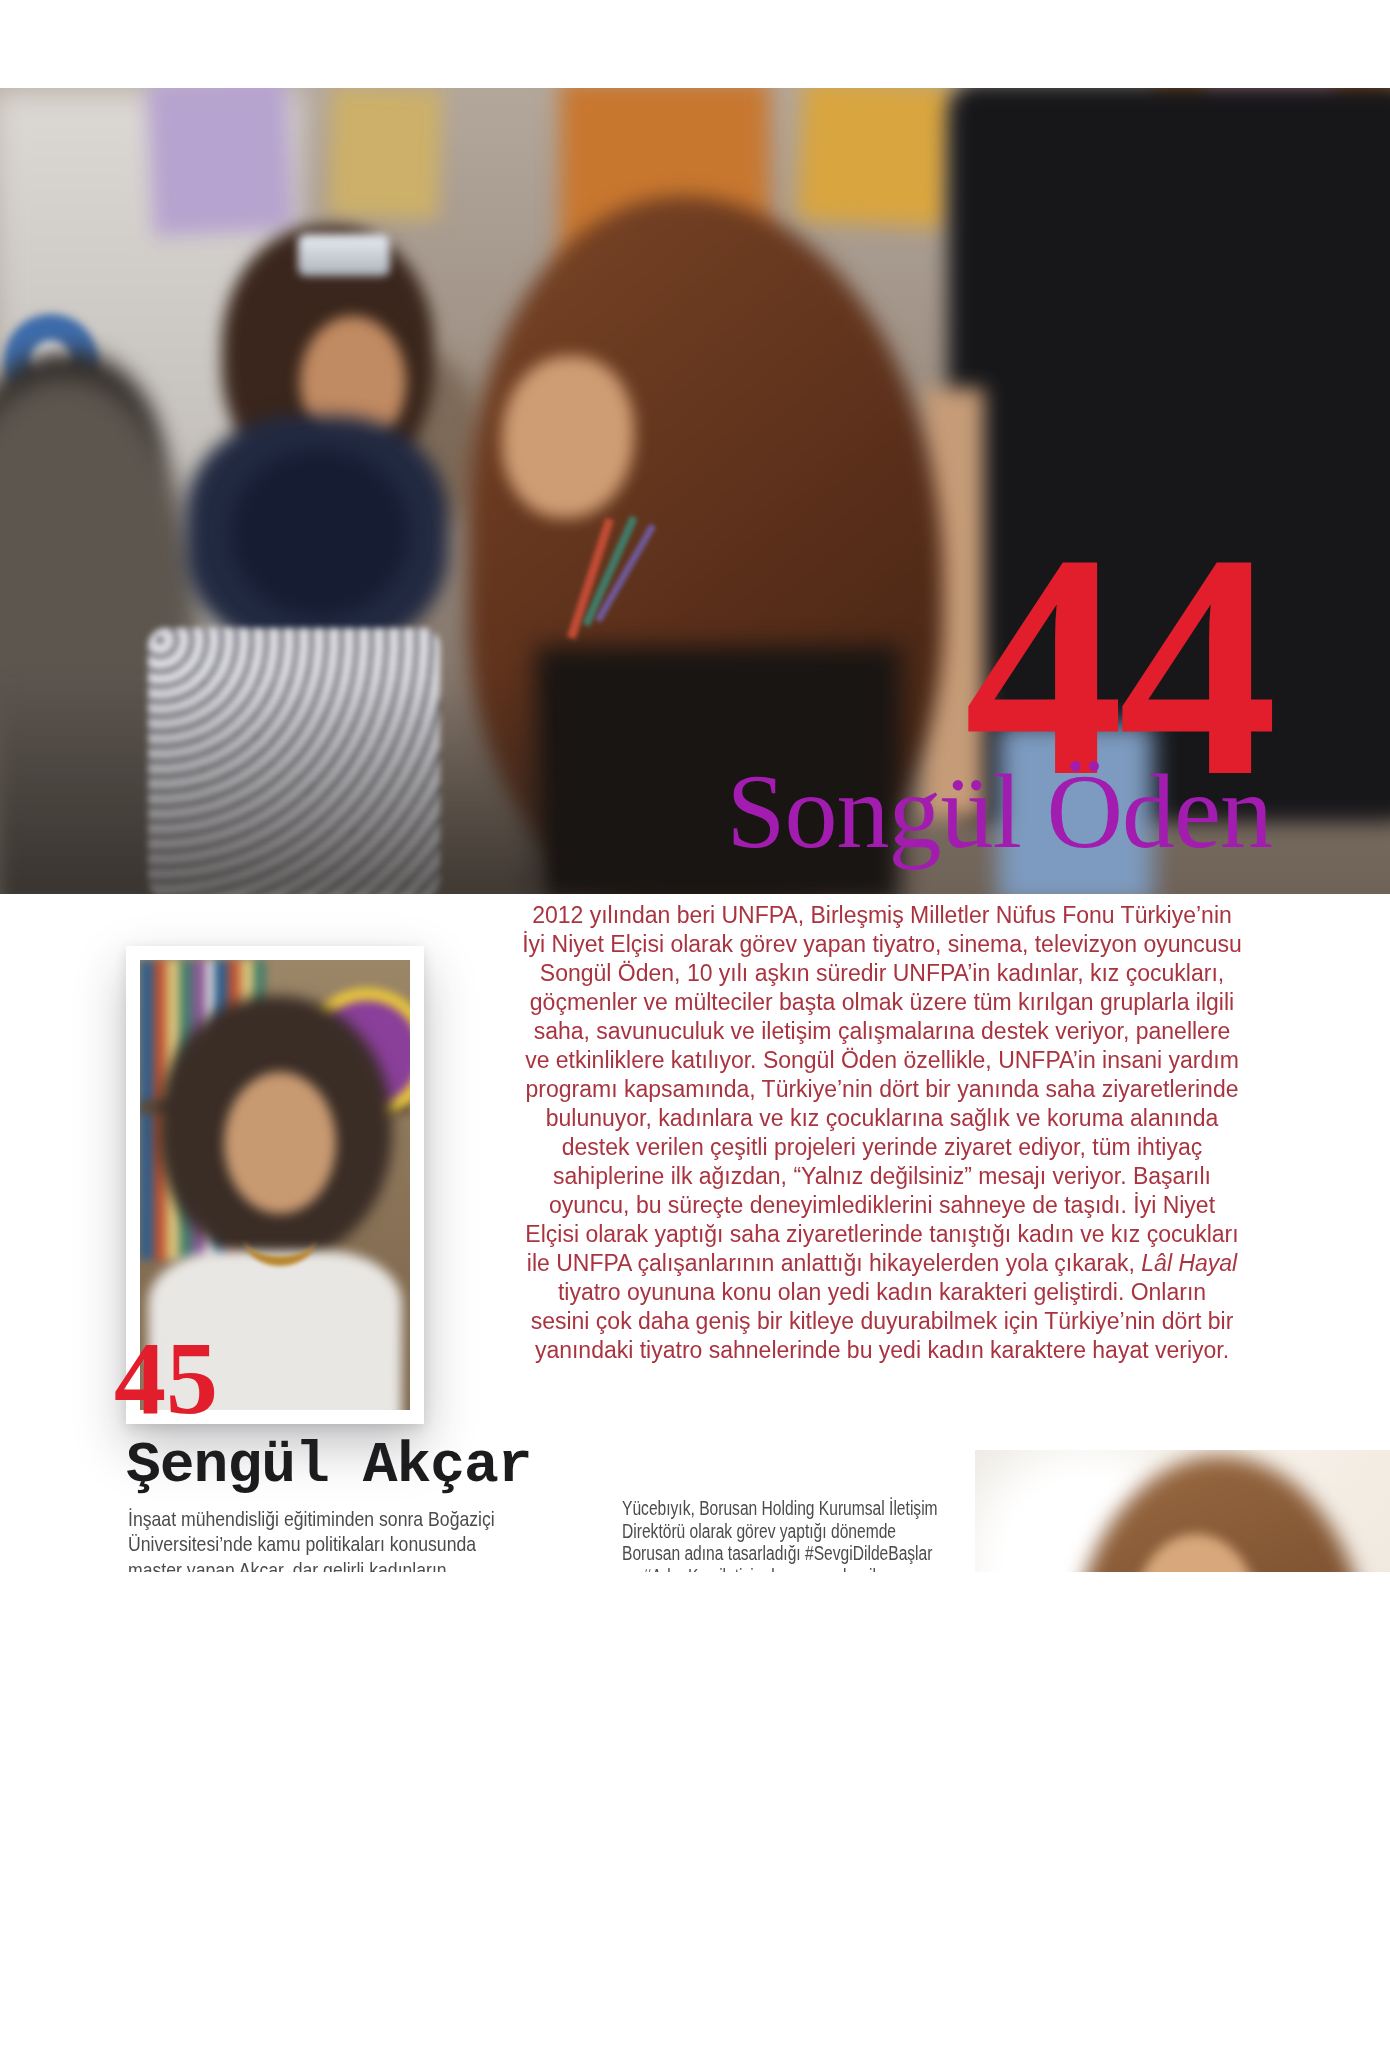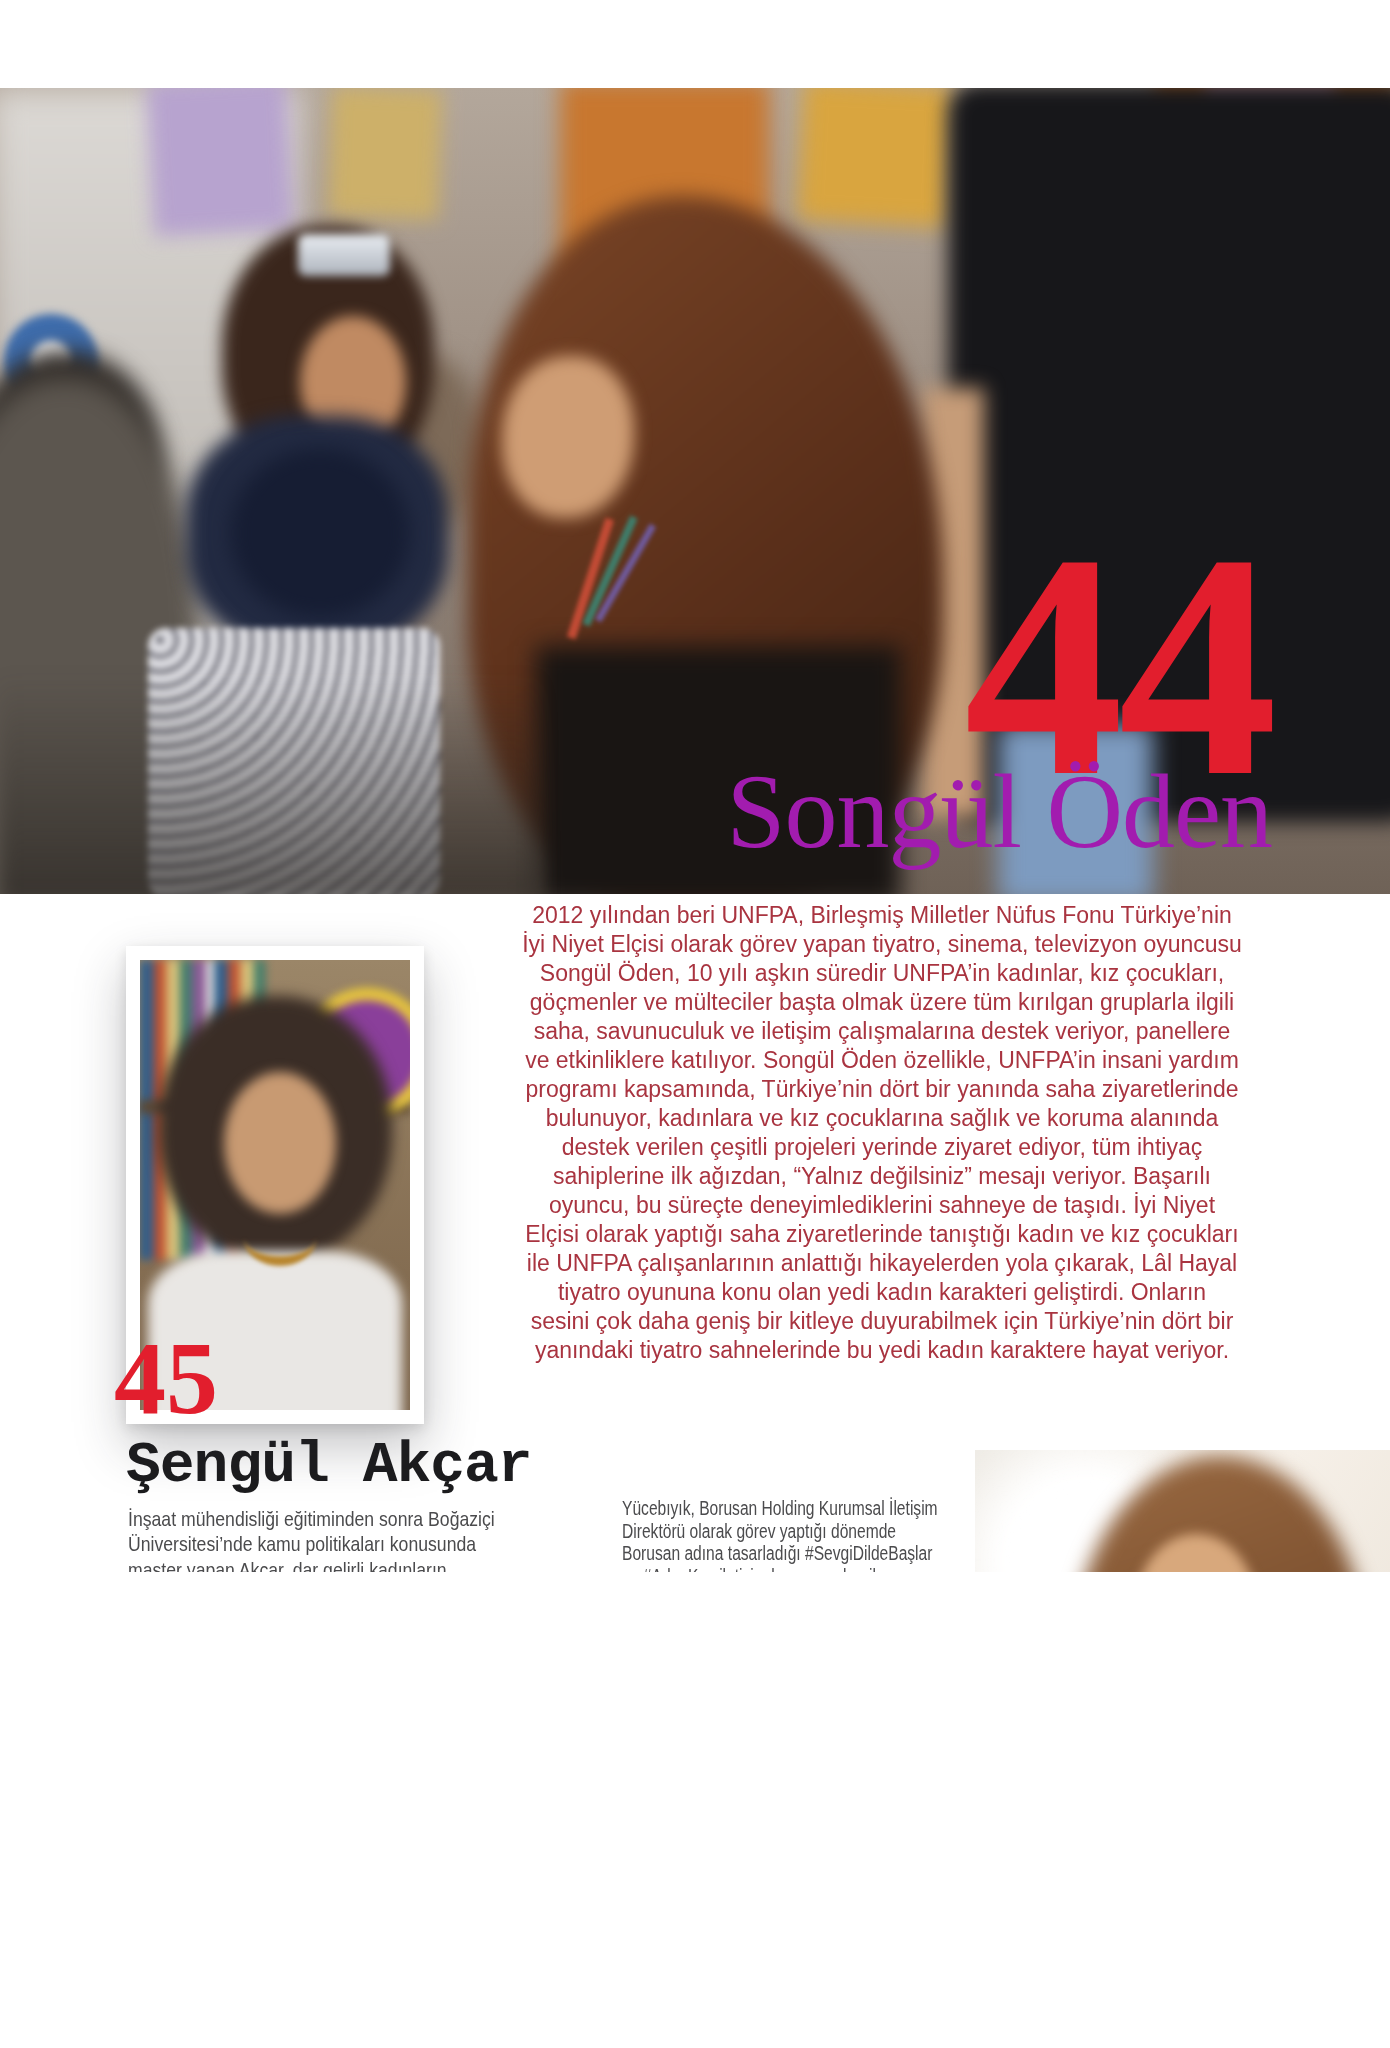--- a/index.html
+++ b/index.html
@@ -47,21 +47,21 @@
 
   
   .num{font-family:"Liberation Serif",serif;font-weight:700;color:var(--accent-red);line-height:1;z-index:6;}
   .num-44{right:118px;top:505px;font-size:320px;text-align:right;letter-spacing:-6px;}
   .hero-title{right:118px;top:759px;font-family:"Liberation Serif",serif;font-weight:400;
               font-size:106px;line-height:1;color:#a21caf;letter-spacing:-1px;z-index:6;}
 
   
   .intro{right:28px;top:901px;width:960px;text-align:center;white-space:pre-line;
          color:var(--intro-red);font-size:23px;line-height:29px;margin:0;}
-  .intro .it{}
+  .intro .it{font-style:italic;}
 
   
   .frame{left:126px;top:946px;width:298px;height:478px;background:#ffffff;z-index:2;
          box-shadow:0 22px 48px rgba(40,40,45,.28),0 4px 12px rgba(0,0,0,.12);}
   .frame-photo{position:absolute;left:14px;top:14px;right:14px;bottom:14px;overflow:hidden;
          background:linear-gradient(180deg,#9b8668,#7a6248);}
   .frame-photo .sh{position:absolute;}
   .b-books{left:0;top:0;width:125px;height:300px;
            background:repeating-linear-gradient(90deg,#2e5e8c 0 14px,#c2512f 14px 26px,#d8c27a 26px 40px,#3e7d6b 40px 52px,#8a5a96 52px 66px,#e5e5e0 66px 74px);
            filter:blur(5px);}

